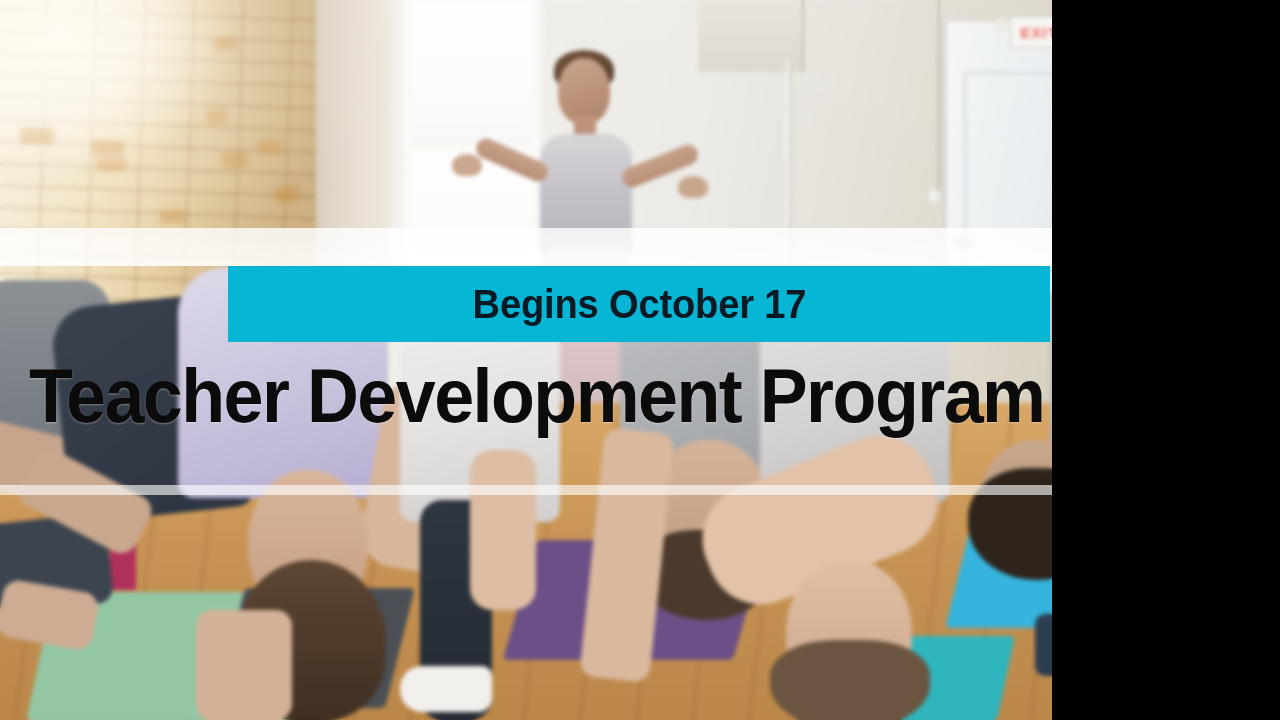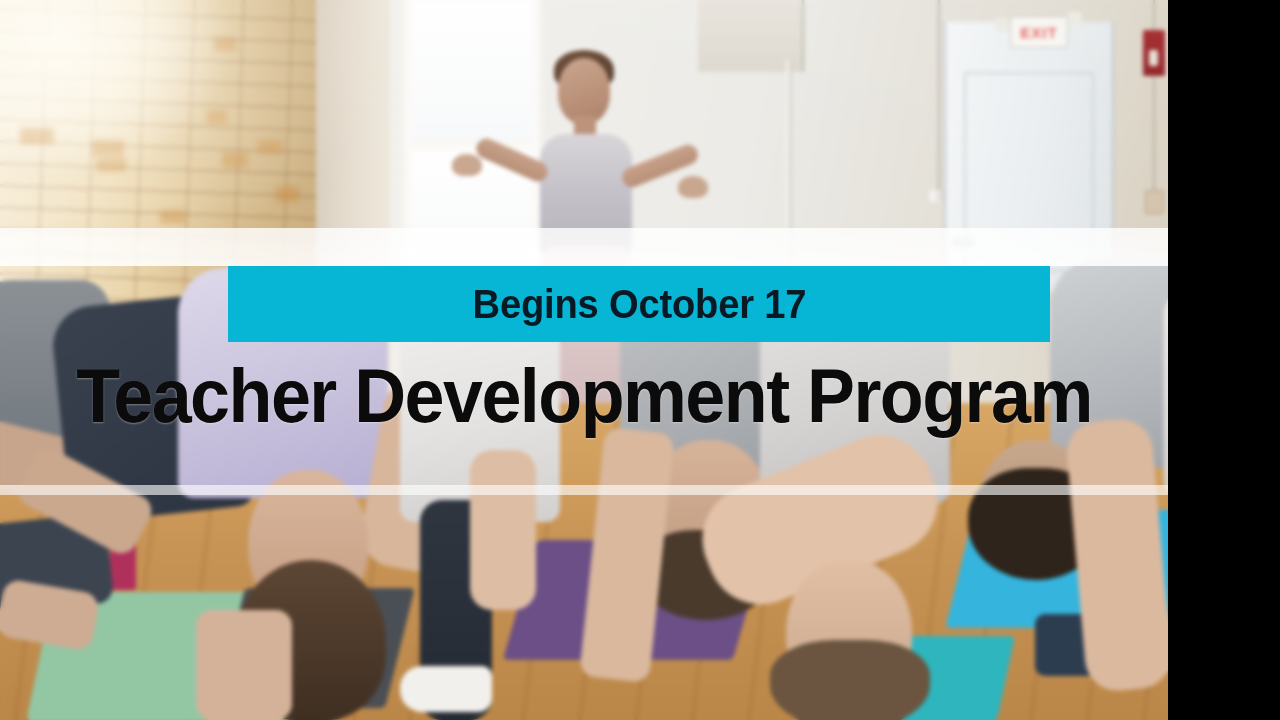--- a/index.html
+++ b/index.html
@@ -7,21 +7,21 @@
     margin: 0;
     padding: 0;
     background: #000;
   }
   body {
     font-family: "Liberation Sans", sans-serif;
   }
 
   #promo-slide {
     position: relative;
-    width: 1168px;
+    width: 1052px;
     height: 720px;
     overflow: hidden;
     background: #b91c1c;
     user-select: none;
   }
 
   
   .photo {
     position: absolute;
     inset: 0;

